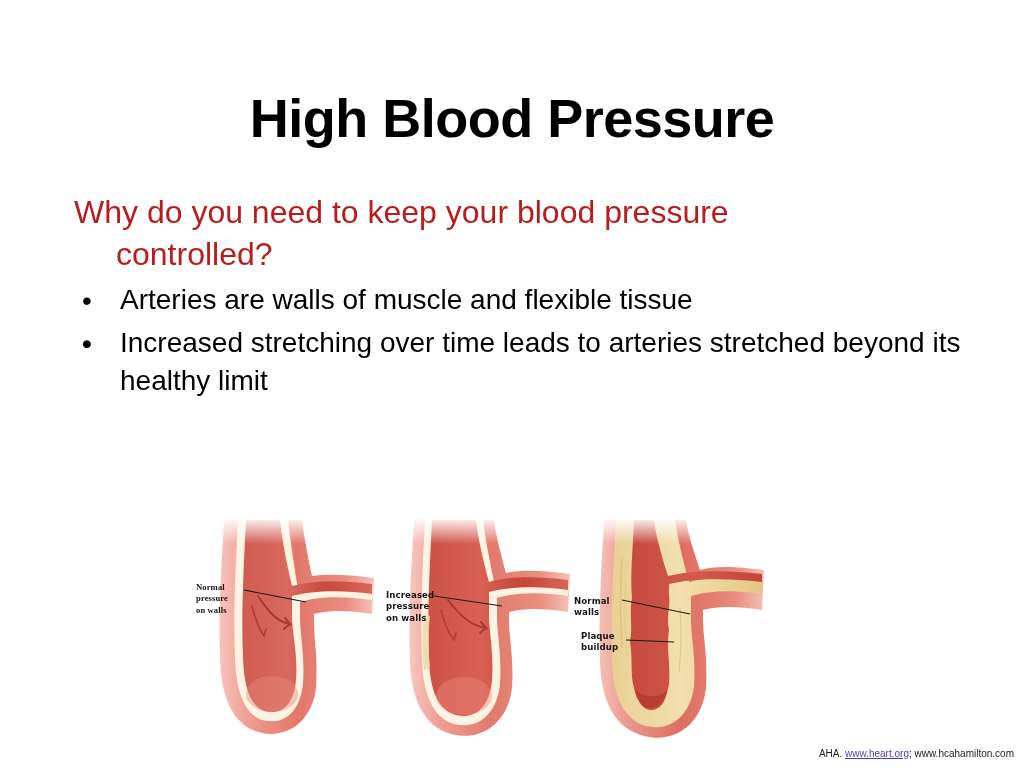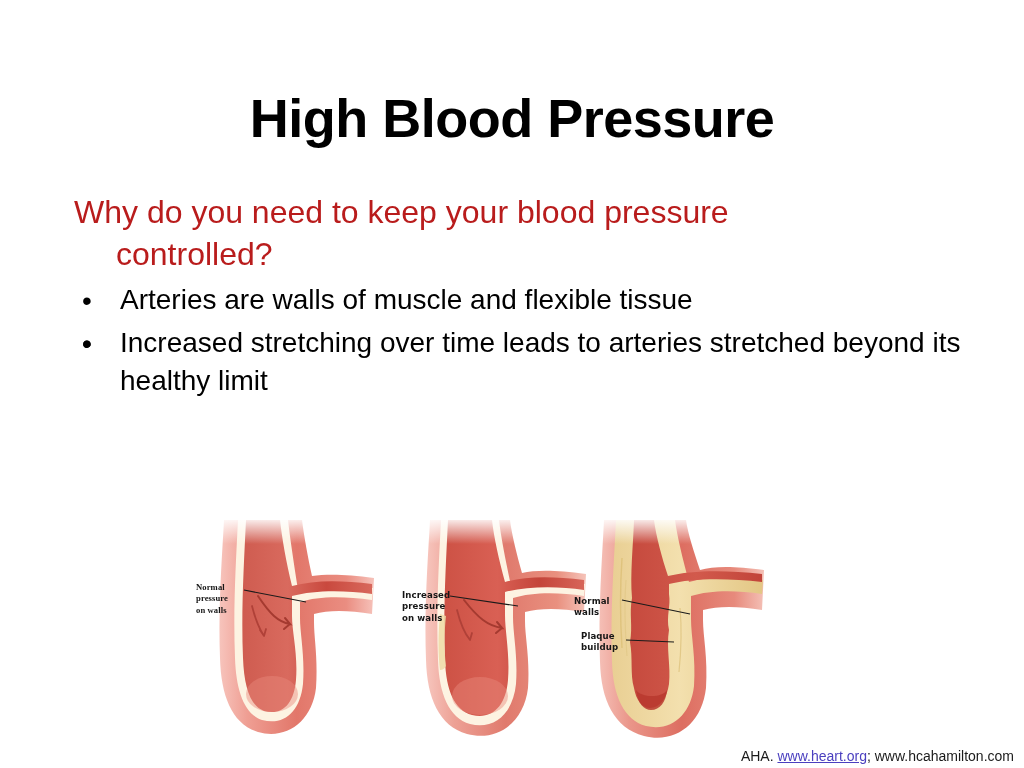--- a/index.html
+++ b/index.html
@@ -78,21 +78,21 @@
     width: 600px;
     height: 232px;
   }
   .artery-panel {
     position: absolute;
     top: 0;
     width: 200px;
     height: 232px;
   }
   #artery-panel-normal   { left: 0px; }
-  #artery-panel-increased{ left: 192px; margin-left: 16px; }
+  #artery-panel-increased{ left: 192px; }
   #artery-panel-damaged  { left: 384px; }
 
   .artery-svg { display: block; }
 
   .callout-text {
     position: absolute;
     font-family: "DejaVu Sans", sans-serif;
     font-size: 8.6px;
     font-weight: bold;
     line-height: 1.32;
@@ -105,21 +105,21 @@
   #callout-damaged   { left: 4px;   top: 78px; }
   #callout-plaque    { left: 11px;   top: 113px; }
 
   
   #attribution {
     position: absolute;
     left: 0;
     top: 748px;
     width: 1014px;
     text-align: right;
-    font-size: 14px;
+    font-size: 10px;
     line-height: 1.2;
     color: #1a1a1a;
     font-family: "Liberation Sans", sans-serif;
   }
   #attribution .link {
     color: #4a3fbf;
     text-decoration: underline;
   }
 </style>
 </head>

